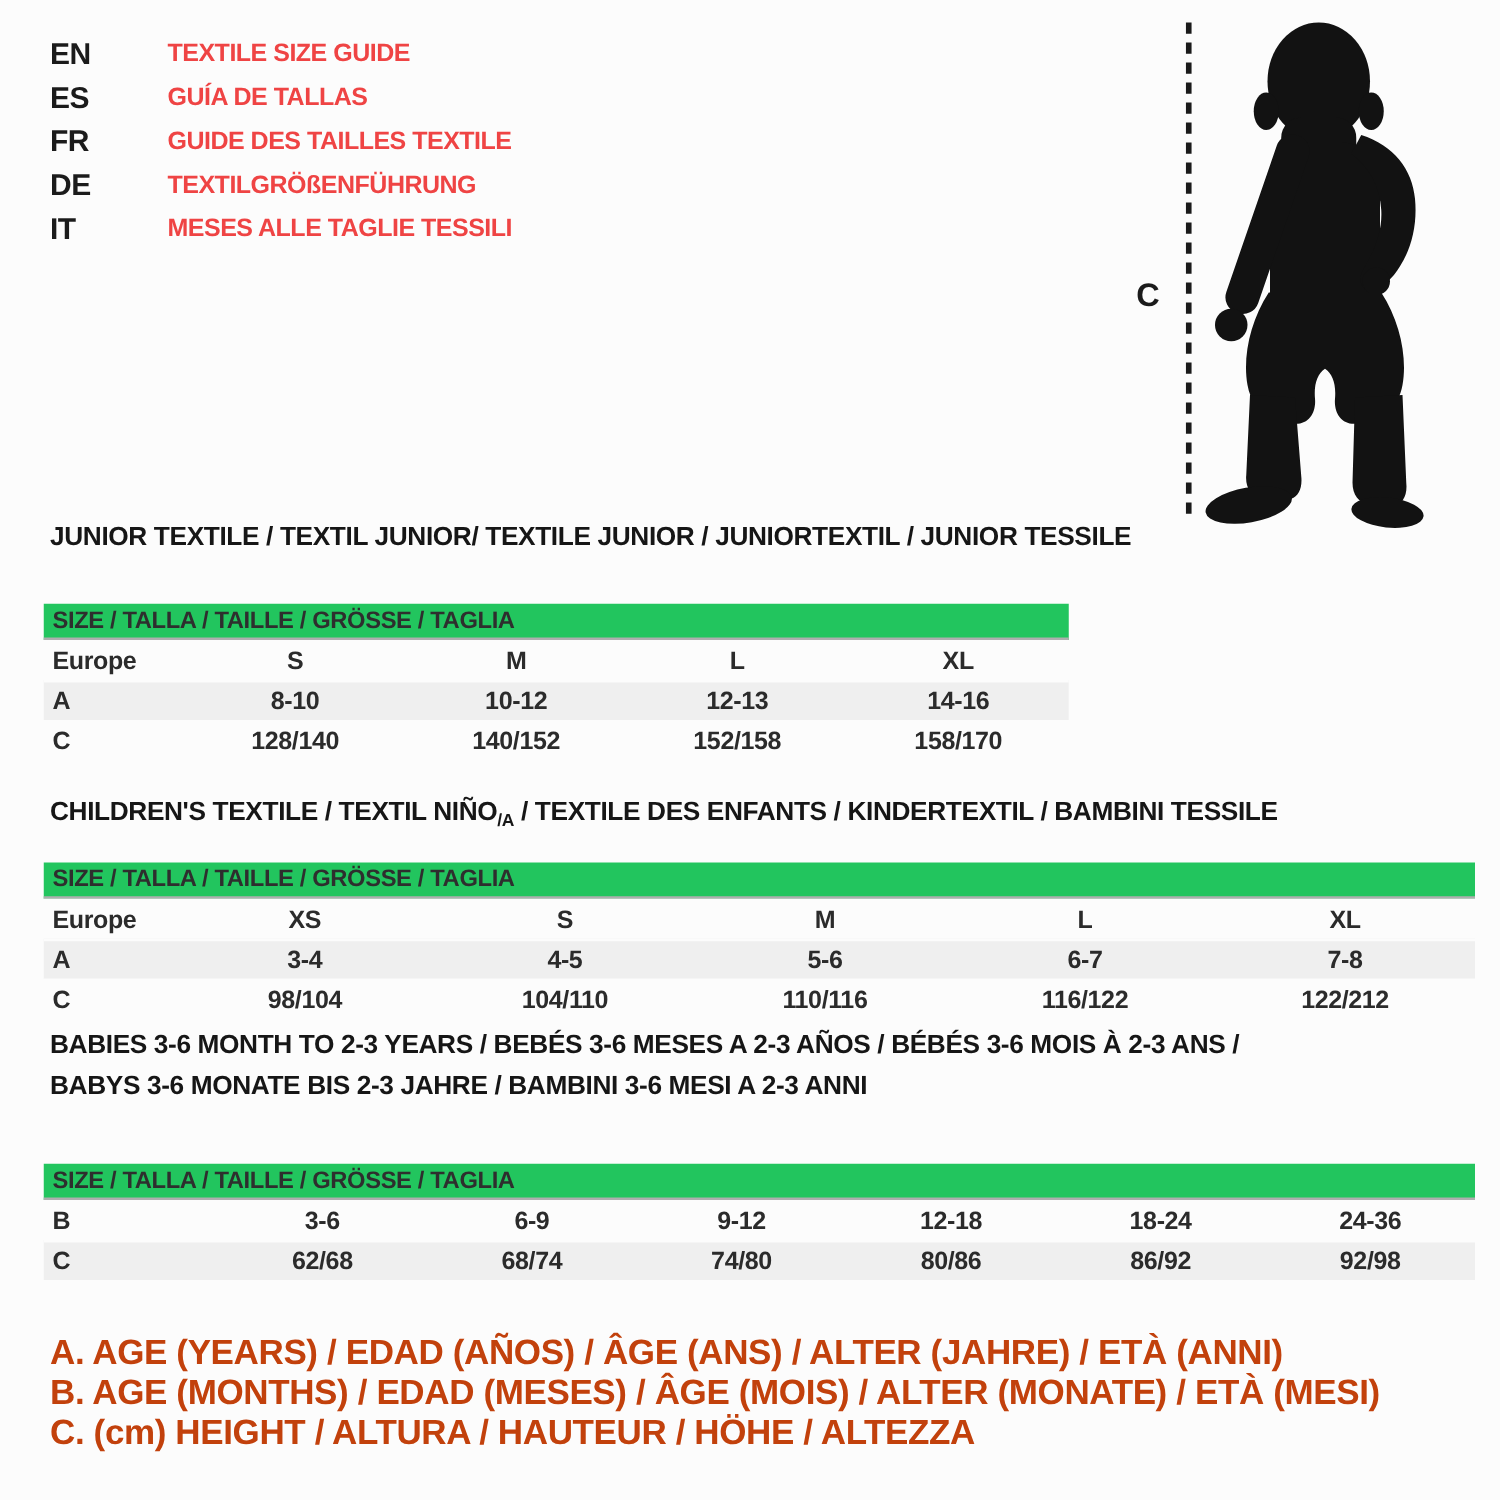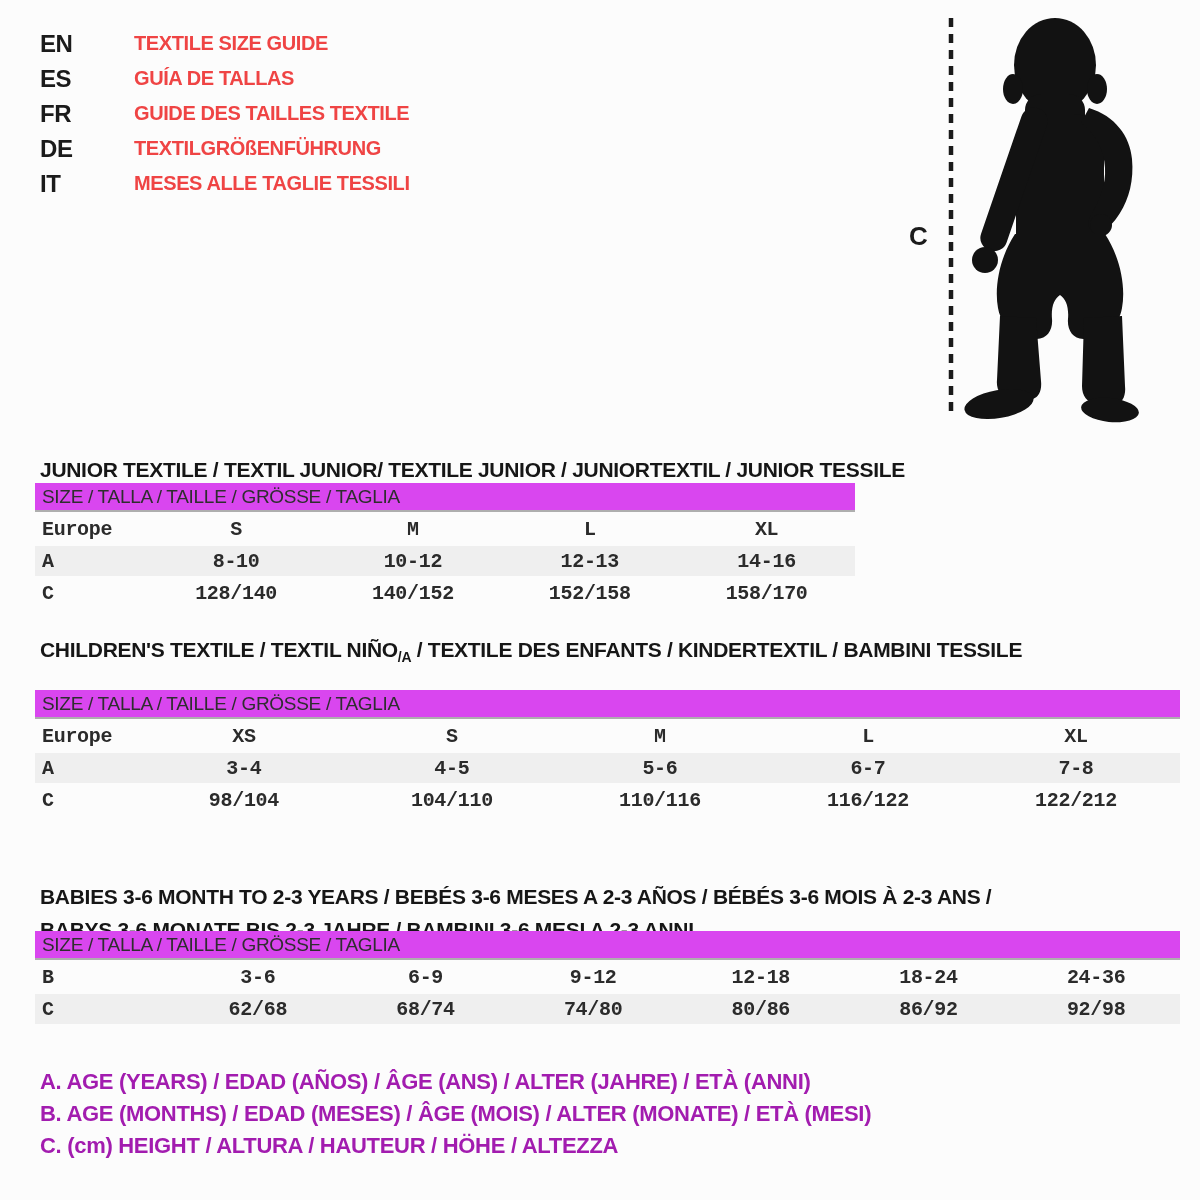--- a/index.html
+++ b/index.html
@@ -24,40 +24,40 @@
   
   .sec-title{
     position:absolute;left:40px;font-size:21px;font-weight:bold;
     letter-spacing:-0.3px;color:#161616;white-space:nowrap;
   }
   .sub-a{font-size:14px;vertical-align:-5px;font-weight:bold;}
   .babies-title{line-height:33px;}
   
   .table{position:absolute;left:35px;}
   .thead{
-    height:27px;line-height:28px;background:#d946ef;
+    height:27px;line-height:28px;background:#22c55e;
     border-bottom:2px solid #aeaeae;
-    padding-left:7px;font-size:19px;font-weight:normal;color:#2e2e2e;
+    padding-left:7px;font-size:19px;font-weight:bold;color:#2e2e2e;
     letter-spacing:-0.3px;
   }
   .trow{
     display:flex;height:30px;align-items:center;
     border-top:2px solid #fcfcfc;
     font-size:20px;font-weight:bold;color:#2b2b2b;letter-spacing:-0.3px;
   }
   .trow.alt{background:#efefef;}
-  .tcell{text-align:center;font-family:Liberation Mono, monospace;}
+  .tcell{text-align:center;}
   .tcell.label{text-align:left;padding-left:7px;font-weight:bold;}
   .t1{width:820px;}  .t1 .label{width:13%;}  .t1 .tcell:not(.label){width:21.75%;}
   .t2{width:1145px;} .t2 .label{width:8.6%;} .t2 .tcell:not(.label){width:18.28%;}
   .t3{width:1145px;} .t3 .label{width:11.6%;}.t3 .tcell:not(.label){width:14.73%;}
   
   .legend{position:absolute;left:40px;top:1066px;}
   .legend-line{
-    font-size:22px;font-weight:bold;letter-spacing:-0.3px;color:#a21caf;
+    font-size:28px;font-weight:bold;letter-spacing:-0.3px;color:#c2410c;
     line-height:32px;white-space:nowrap;
   }
 </style>
 </head>
 <body>
 
 <div class="langs">
   <div class="lang-row">
     <span class="lang-code">EN</span>
     <span class="lang-label">TEXTILE SIZE GUIDE</span>
@@ -103,21 +103,21 @@
     <path d="M120 226 C105 249 99 278 103 300 C106 318 120 329 140 331 C152 332 158 322 157 311 C156 299 159 291 165 287 C171 291 174 299 173 311 C172 322 178 332 190 331 C210 329 224 318 227 300 C231 278 225 249 210 226 Z"></path>
 
     <path d="M105 308 L102 372 C101 382 106 389 114 391 L138 391 C144 389 147 382 146 373 L141 310 Z"></path>
     <path d="M189 310 L187 378 C187 388 192 394 200 396 L222 396 C228 394 231 387 230 378 L227 308 Z"></path>
 
     <ellipse cx="104" cy="396" rx="35" ry="14" transform="rotate(-10 104 396)"></ellipse>
     <ellipse cx="215" cy="402" rx="29" ry="12" transform="rotate(6 215 402)"></ellipse>
   </g>
 </svg>
 
-<div class="sec-title" style="top:458px">JUNIOR TEXTILE / TEXTIL JUNIOR/ TEXTILE JUNIOR / JUNIORTEXTIL / JUNIOR TESSILE</div>
+<div class="sec-title" style="top:418px">JUNIOR TEXTILE / TEXTIL JUNIOR/ TEXTILE JUNIOR / JUNIORTEXTIL / JUNIOR TESSILE</div>
 
 <div class="table t1" style="top:483px">
   <div class="thead">SIZE / TALLA / TAILLE / GRÖSSE / TAGLIA</div>
   <div class="trow">
     <div class="tcell label">Europe</div>
     <div class="tcell">S</div>
     <div class="tcell">M</div>
     <div class="tcell">L</div>
     <div class="tcell">XL</div>
   </div>
@@ -162,21 +162,21 @@
   <div class="trow">
     <div class="tcell label">C</div>
     <div class="tcell">98/104</div>
     <div class="tcell">104/110</div>
     <div class="tcell">110/116</div>
     <div class="tcell">116/122</div>
     <div class="tcell">122/212</div>
   </div>
 </div>
 
-<div class="sec-title babies-title" style="top:880px">
+<div class="sec-title babies-title" style="top:819px">
   <div>BABIES 3-6 MONTH TO 2-3 YEARS / BEBÉS 3-6 MESES A 2-3 AÑOS / BÉBÉS 3-6 MOIS À 2-3 ANS /</div>
   <div>BABYS 3-6 MONATE BIS 2-3 JAHRE / BAMBINI 3-6 MESI A 2-3 ANNI</div>
 </div>
 
 <div class="table t3" style="top:931px">
   <div class="thead">SIZE / TALLA / TAILLE / GRÖSSE / TAGLIA</div>
   <div class="trow">
     <div class="tcell label">B</div>
     <div class="tcell">3-6</div>
     <div class="tcell">6-9</div>

